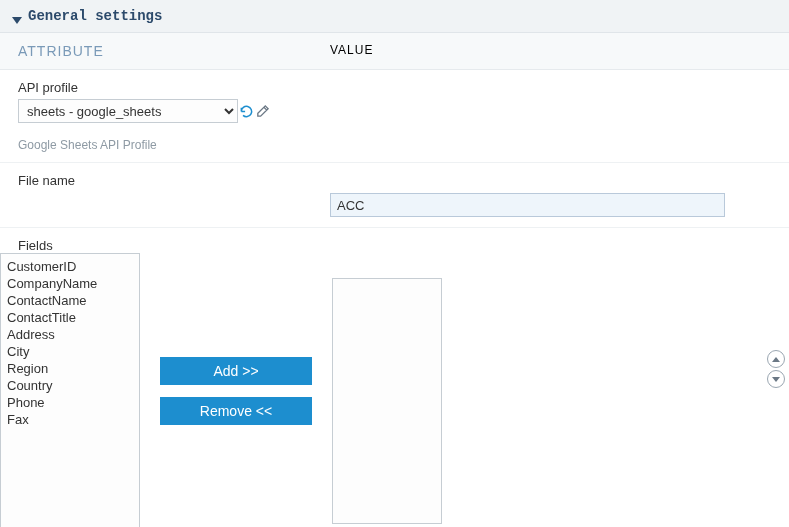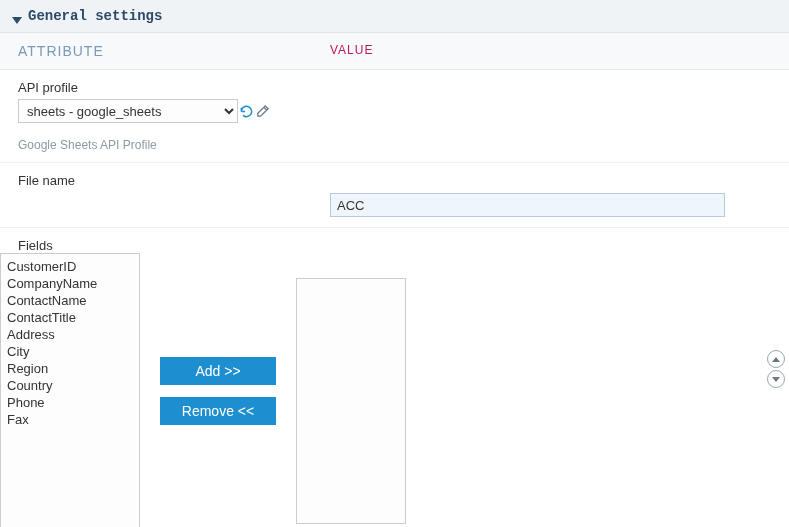--- a/index.html
+++ b/index.html
@@ -45,21 +45,21 @@
       padding: 10px 0;
     }
     .col-headers .attr {
       width: 330px;
       padding-left: 18px;
       color: #7a9ab8;
       letter-spacing: 1px;
       font-size: 14px;
     }
     .col-headers .val {
-      color: #be185d;
+      color: #000000;
       letter-spacing: 1px;
       font-size: 12px;
     }
     .row {
       display: flex;
       border-bottom: 1px solid #eef1f3;
       padding: 10px 0;
       justify-content: center;
     }
     .row-label-col {
@@ -132,21 +132,21 @@
     .btn-col {
       display: flex;
       flex-direction: column;
       justify-content: center;
       gap: 12px;
       padding: 0 20px;
       height: 275px;
       align-items: center;
     }
     .action-btn {
-      width: 116px;
+      width: 152px;
       height: 28px;
       background: #1d8ecf;
       color: #fff;
       border: none;
       font-size: 14px;
       cursor: pointer;
       text-align: center;
     }
     .listbox.right {
       width: 110px;

